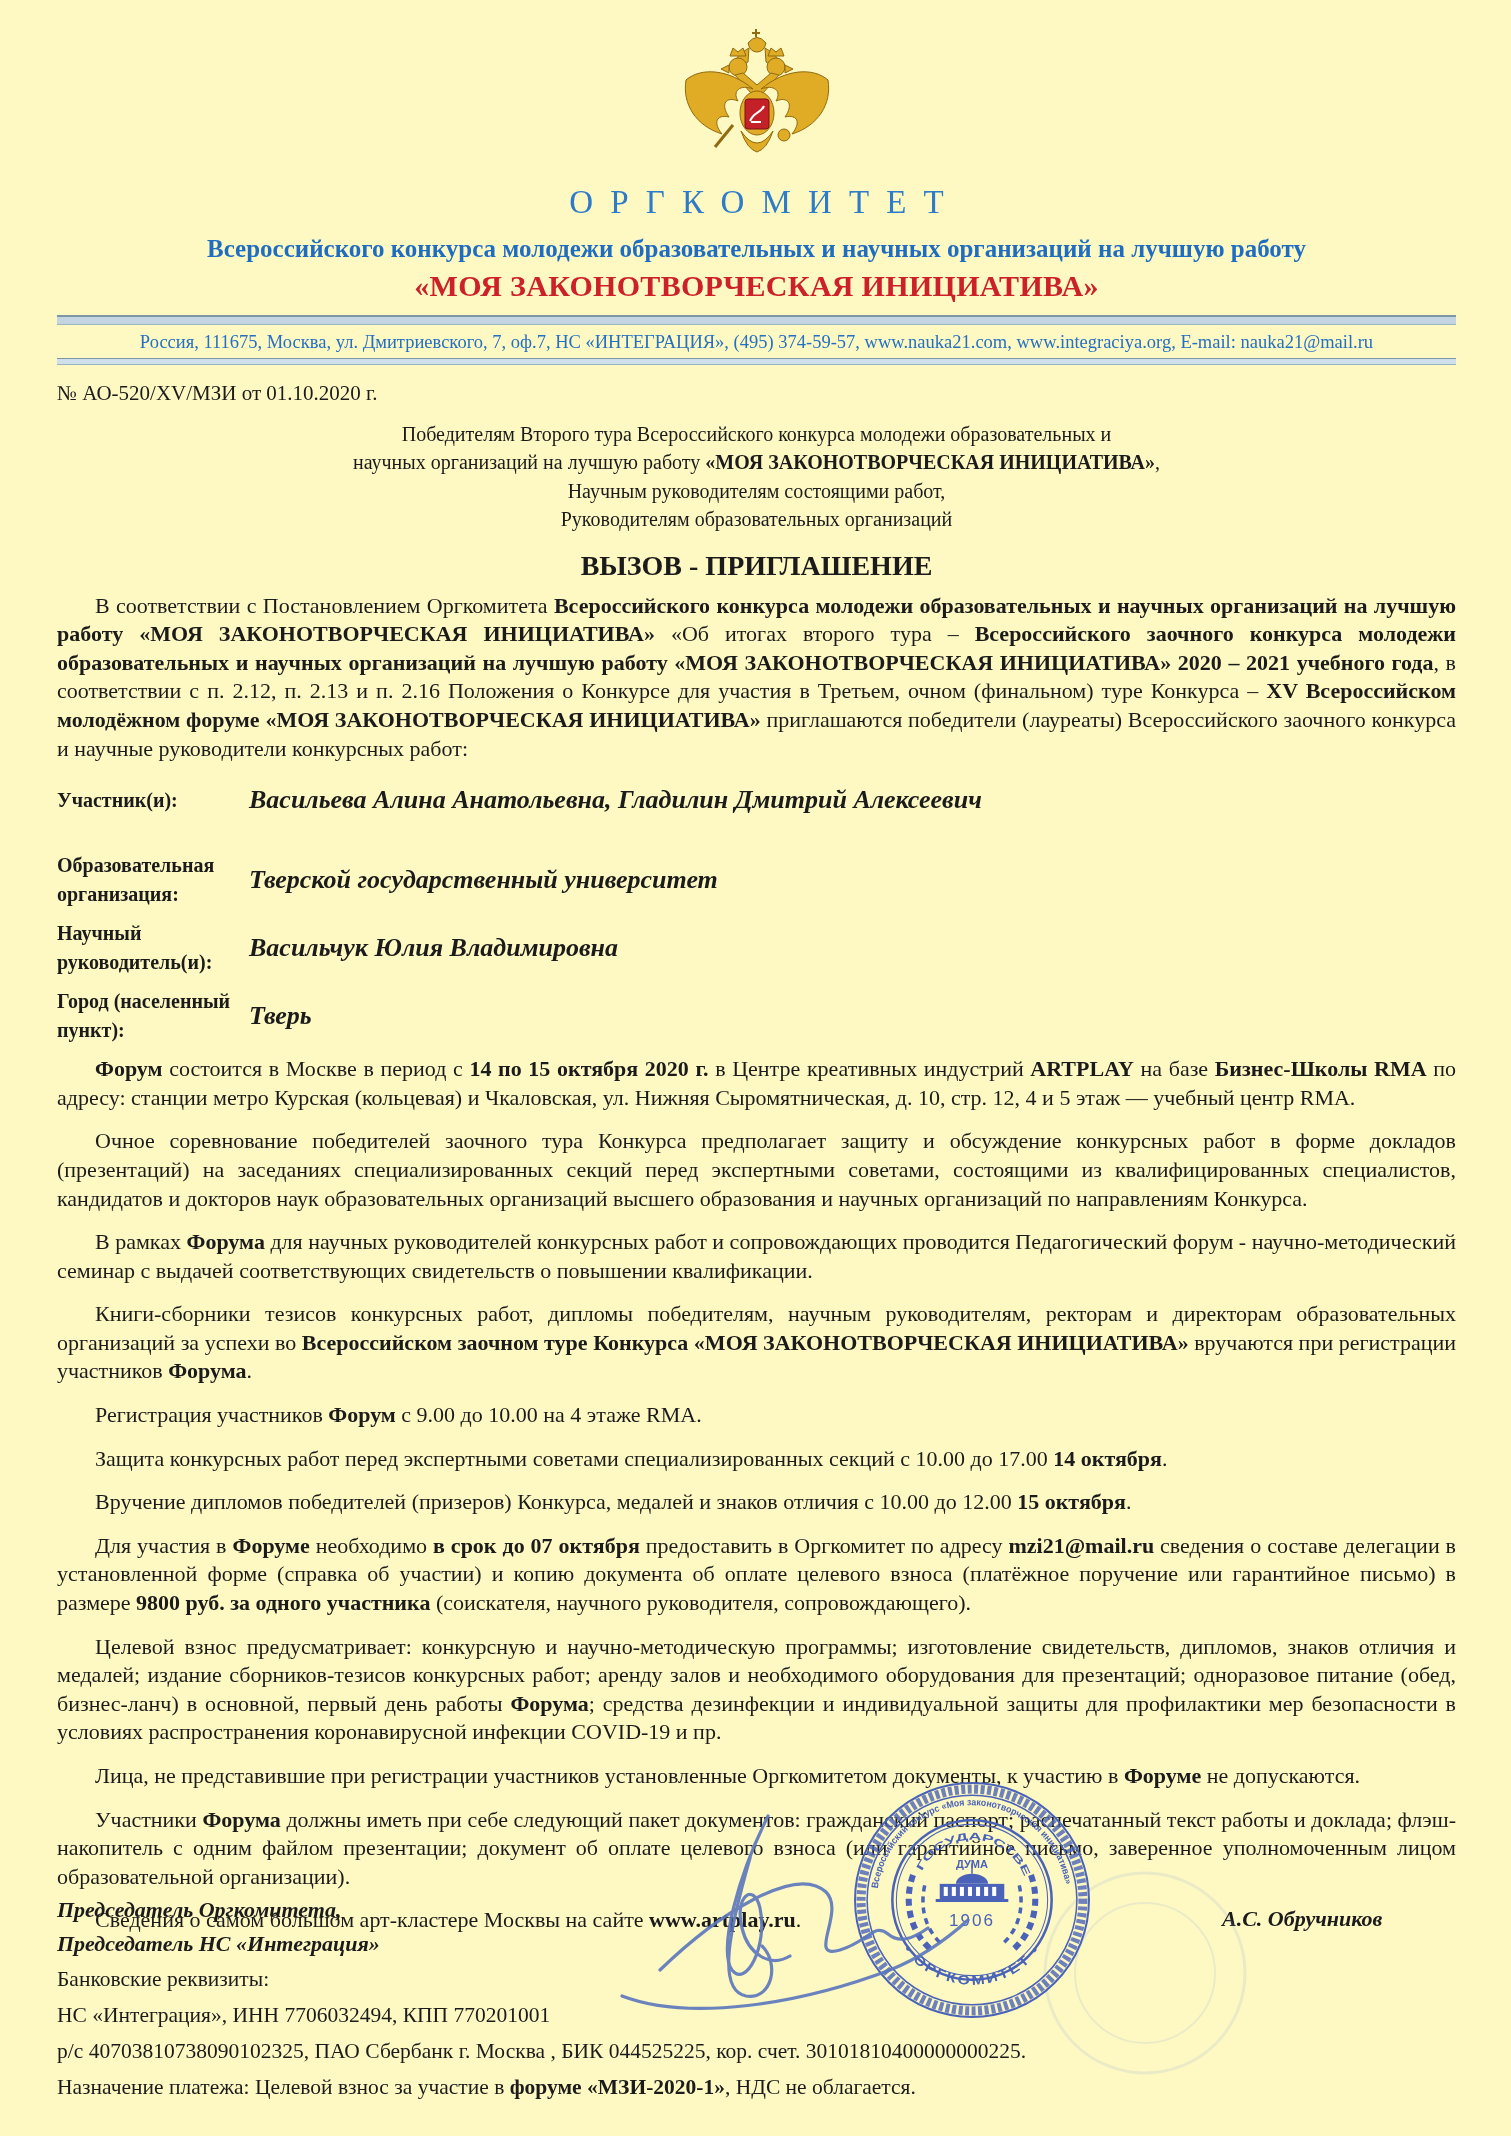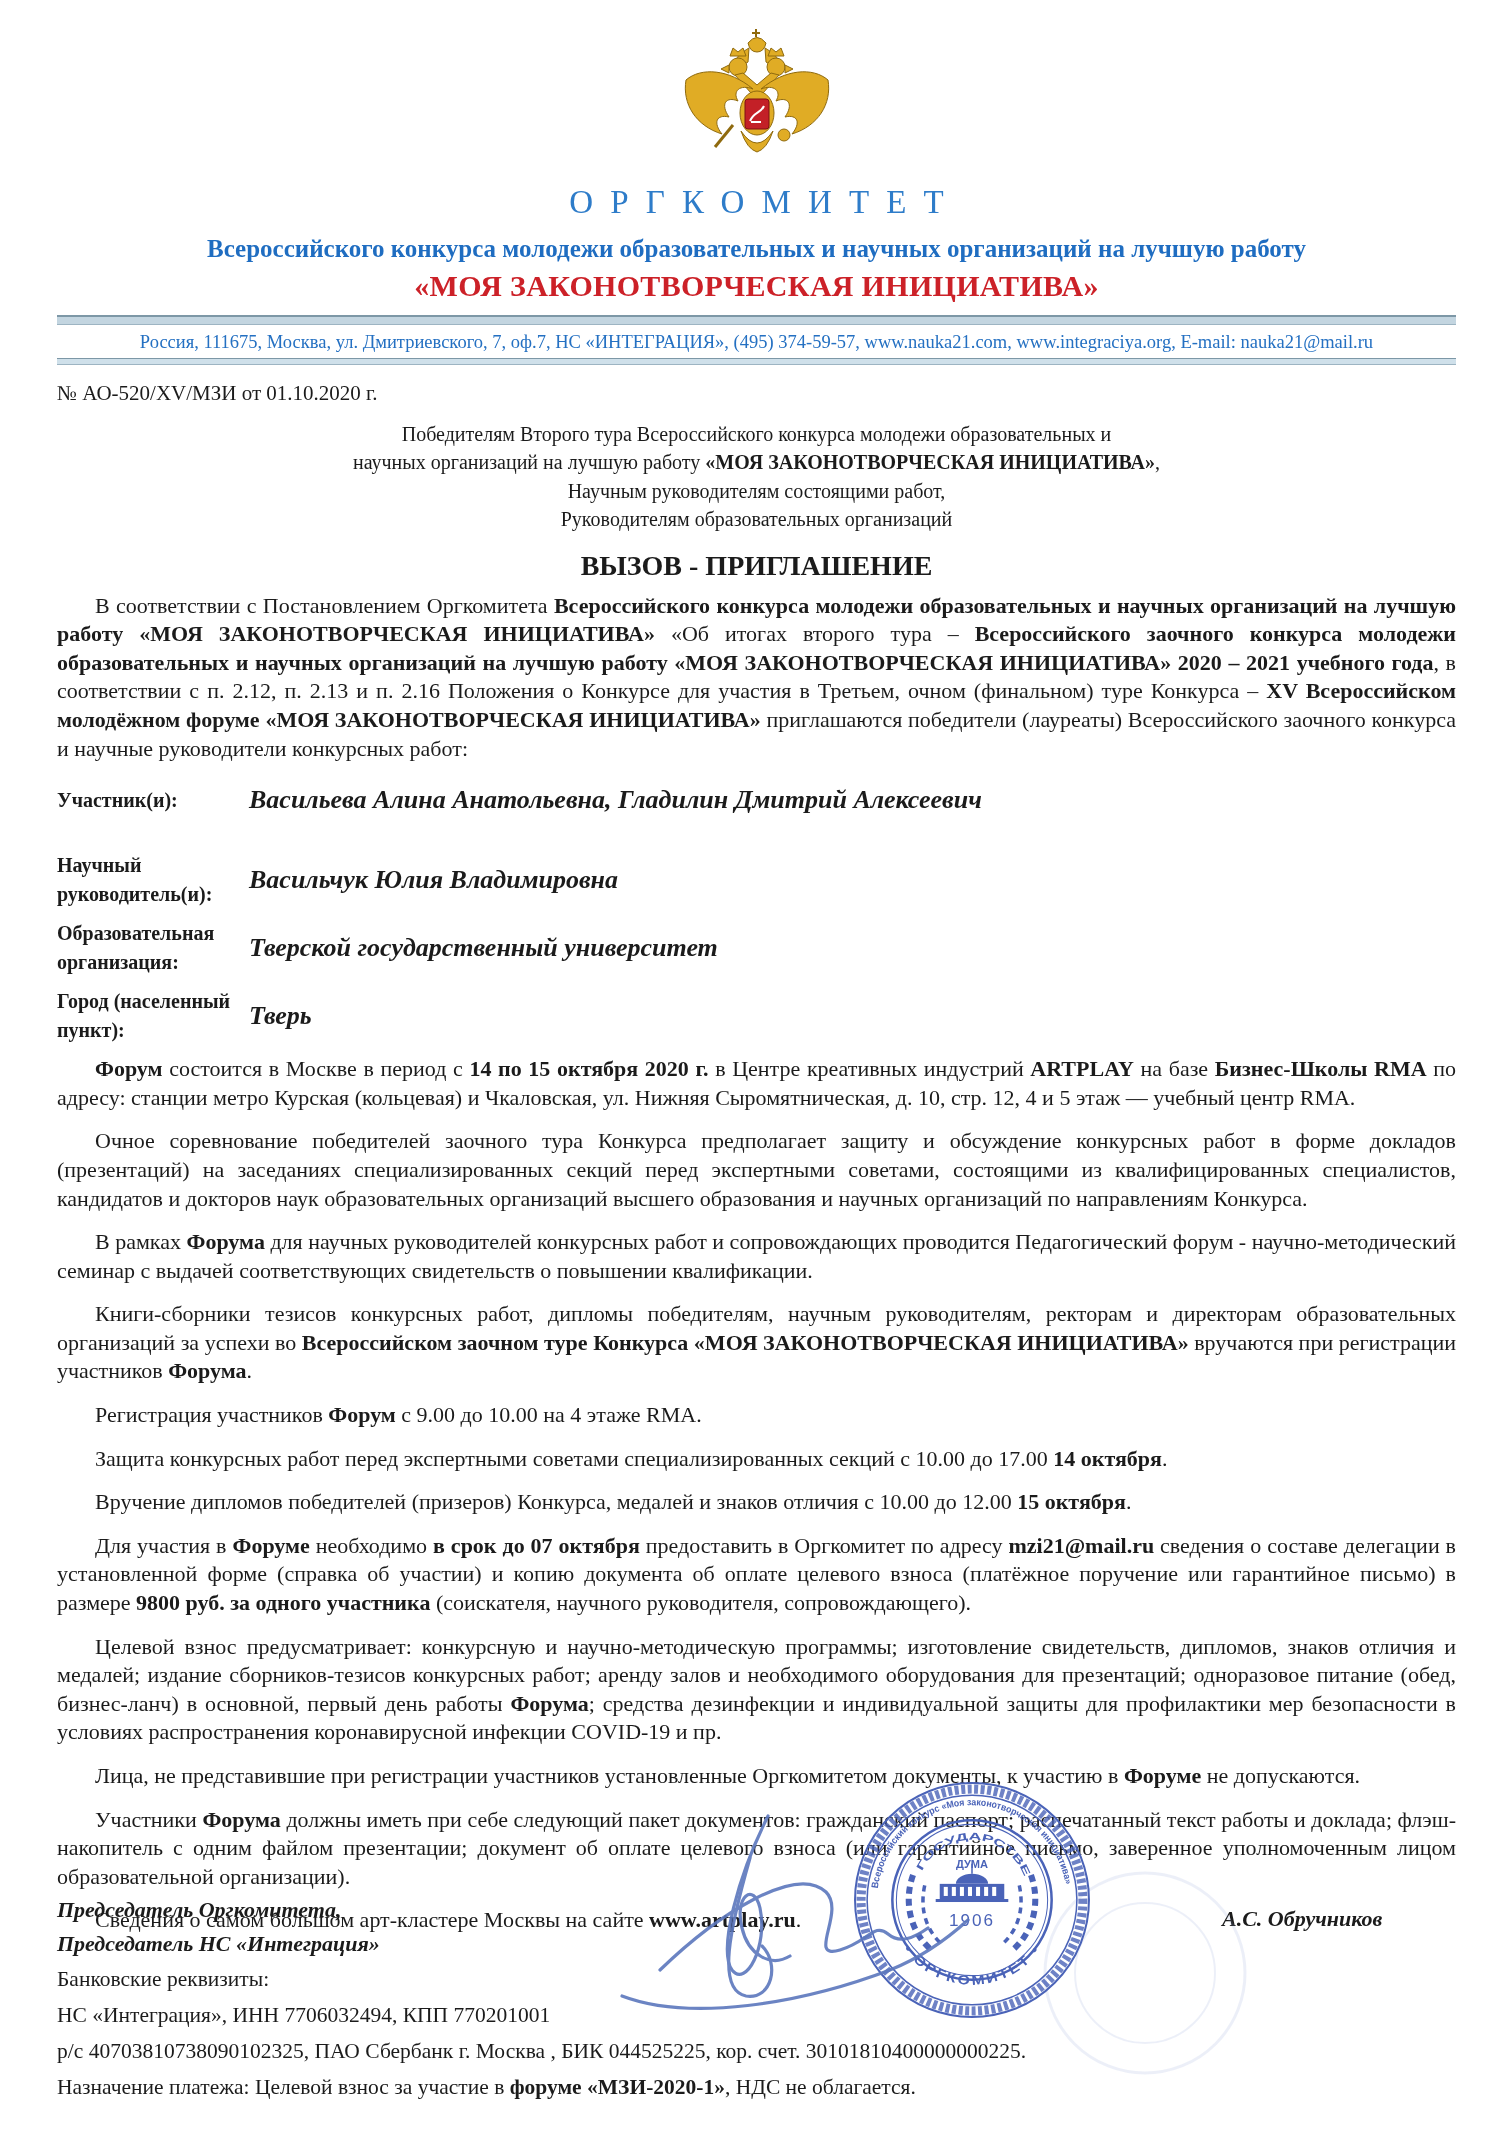--- a/index.html
+++ b/index.html
@@ -1,18 +1,18 @@
 <!DOCTYPE html>
 <html lang="ru"><head>
 <meta charset="utf-8">
 <style>
   html,body{margin:0;padding:0;background:#888;}
   .page{
     width:1511px;height:2136px;position:relative;margin:0 auto;
-    background:#ffffff;box-sizing:border-box;
+    background:#fef9c3;box-sizing:border-box;
     padding:24px 55px 0 57px;
     font-family:"Liberation Serif","DejaVu Serif",serif;
     color:#1b1b1b;overflow:hidden;
   }
   .hdr{text-align:center;}
   .emblem{display:block;margin:2px auto 0 auto;}
   .org-title{font-size:33px;letter-spacing:.52em;color:#2e7cc9;margin-top:6px;padding-left:.52em;}
   .subtitle1{font-size:25px;font-weight:bold;color:#1f6dc1;margin-top:14px;}
   .subtitle2{font-size:30px;font-weight:bold;color:#cc2128;margin-top:6px;letter-spacing:.01em;}
   .rule{height:7px;background:#c3d5e0;border-top:2px solid #7d97a6;border-bottom:1px solid #9db4c2;margin-top:12px;}
@@ -96,26 +96,26 @@
   <div class="doc-title">ВЫЗОВ - ПРИГЛАШЕНИЕ</div>
 
   <p class="para"><span>В соответствии с Постановлением Оргкомитета </span><span class="b">Всероссийского конкурса молодежи образовательных и научных организаций на лучшую работу «МОЯ ЗАКОНОТВОРЧЕСКАЯ ИНИЦИАТИВА»</span><span> «Об итогах второго тура – </span><span class="b">Всероссийского заочного конкурса молодежи образовательных и научных организаций на лучшую работу «МОЯ ЗАКОНОТВОРЧЕСКАЯ ИНИЦИАТИВА» 2020 – 2021 учебного года</span><span>, в соответствии с п. 2.12, п. 2.13 и п. 2.16 Положения о Конкурсе для участия в Третьем, очном (финальном) туре Конкурса – </span><span class="b">XV Всероссийском молодёжном форуме «МОЯ ЗАКОНОТВОРЧЕСКАЯ ИНИЦИАТИВА»</span><span> приглашаются победители (лауреаты) Всероссийского заочного конкурса и научные руководители конкурсных работ:</span></p>
 
   <div class="fields">
     <div class="field-row first">
       <div class="field-label">Участник(и):</div>
       <div class="field-value">Васильева Алина Анатольевна, Гладилин Дмитрий Алексеевич</div>
     </div>
     <div class="field-row">
+      <div class="field-label">Образовательная организация:</div>
+      <div class="field-value">Тверской государственный университет</div>
+    </div>
+    <div class="field-row">
       <div class="field-label">Научный руководитель(и):</div>
       <div class="field-value">Васильчук Юлия Владимировна</div>
-    </div>
-    <div class="field-row">
-      <div class="field-label">Образовательная организация:</div>
-      <div class="field-value">Тверской государственный университет</div>
     </div>
     <div class="field-row">
       <div class="field-label">Город (населенный пункт):</div>
       <div class="field-value">Тверь</div>
     </div>
   </div>
 
   <div>
     <p class="para"><span class="b">Форум</span><span> состоится в Москве в период с </span><span class="b">14 по 15 октября 2020 г.</span><span> в Центре креативных индустрий </span><span class="b">ARTPLAY</span><span> на базе </span><span class="b">Бизнес-Школы RMA</span><span> по адресу: станции метро Курская (кольцевая) и Чкаловская, ул. Нижняя Сыромятническая, д. 10, стр. 12, 4 и 5 этаж — учебный центр RMA.</span></p>
     <p class="para"><span>Очное соревнование победителей заочного тура Конкурса предполагает защиту и обсуждение конкурсных работ в форме докладов (презентаций) на заседаниях специализированных секций перед экспертными советами, состоящими из квалифицированных специалистов, кандидатов и докторов наук образовательных организаций высшего образования и научных организаций по направлениям Конкурса.</span></p>

